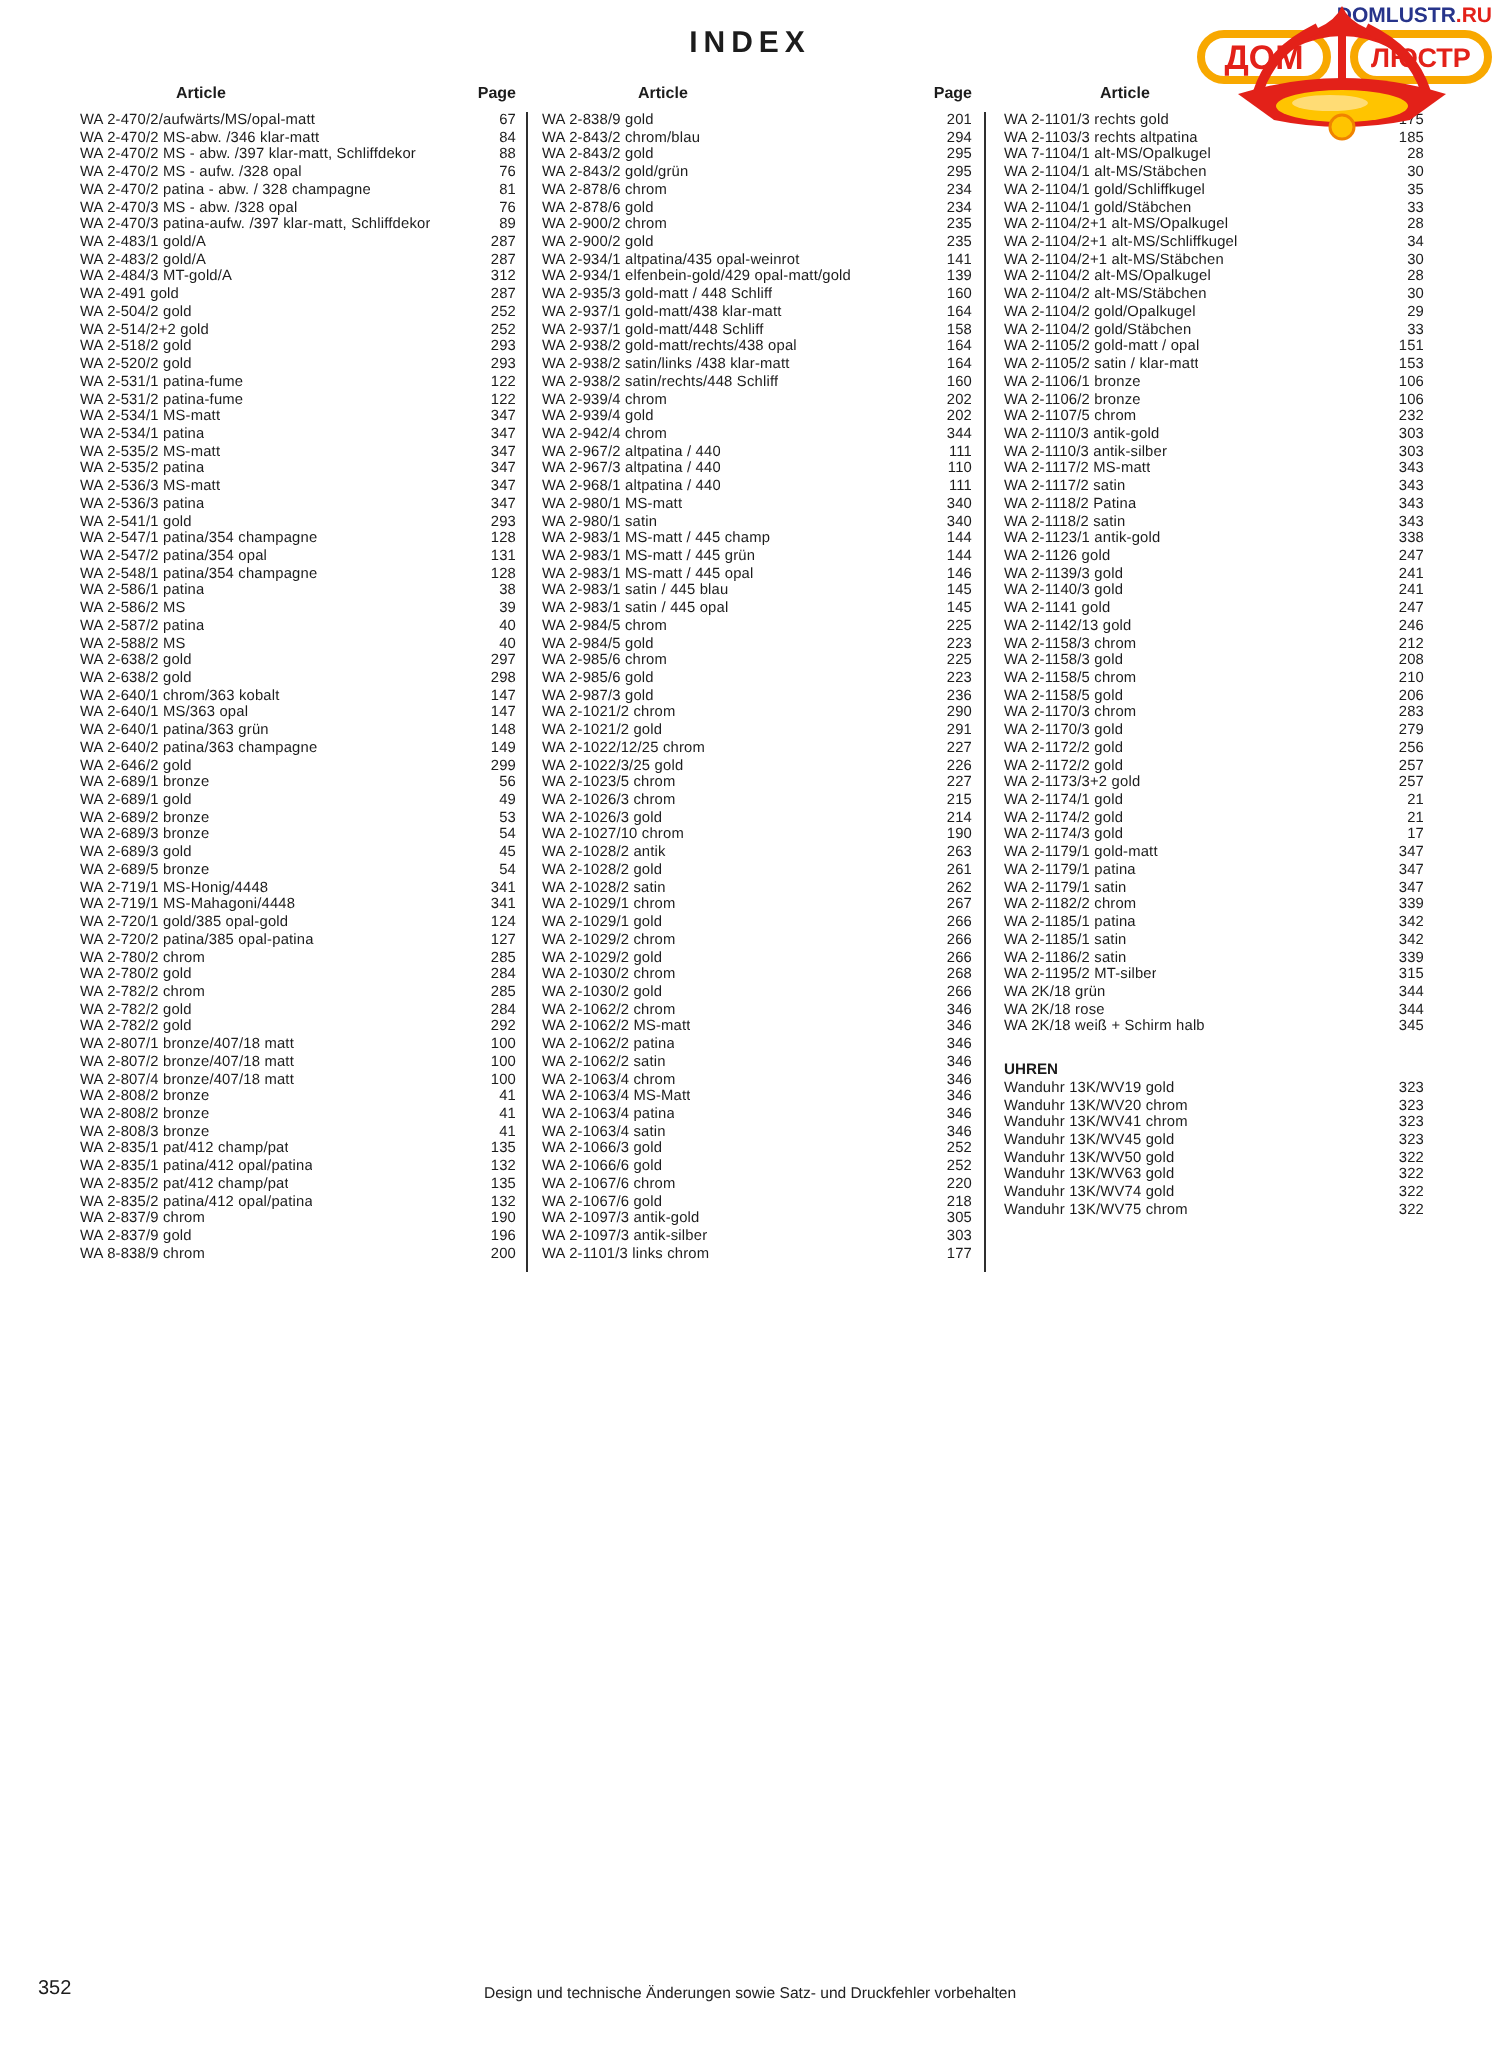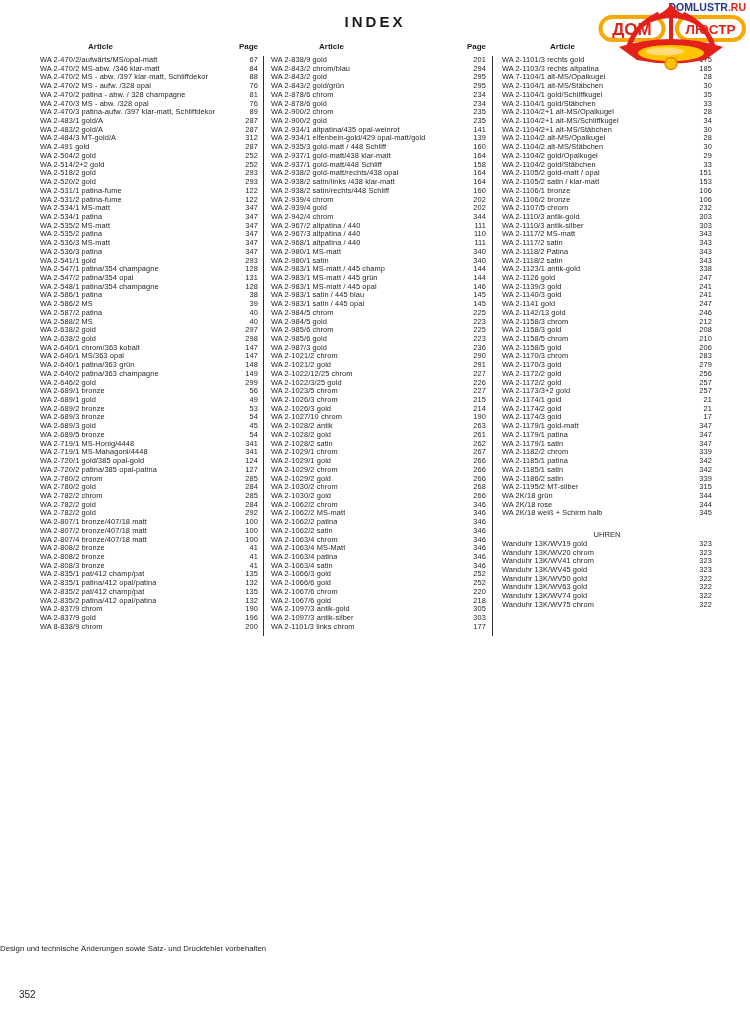--- a/index.html
+++ b/index.html
@@ -3,31 +3,31 @@
 <meta charset="utf-8">
 <style>
   html,body{margin:0;padding:0;background:#e8e8e8;}
   .page{position:relative;width:750px;height:1033px;background:#ffffff;
         font-family:"Liberation Sans",sans-serif;color:#1c1c1c;overflow:hidden;margin:0 auto;}
   .title{position:absolute;top:13px;left:0;right:0;text-align:center;
          font-size:15px;font-weight:bold;letter-spacing:3px;}
   .cols{position:absolute;left:40px;top:42px;width:672px;height:600px;}
   .col{position:absolute;top:0;}
   .col-head{display:flex;justify-content:space-between;font-weight:bold;font-size:8px;height:9px;line-height:9px;margin-left:48px;}
-  .rows{margin-top:5px;text-align:center;}
+  .rows{margin-top:5px;}
   .row{display:flex;justify-content:space-between;align-items:baseline;
        height:8.727px;line-height:8.727px;font-size:7.4px;white-space:nowrap;letter-spacing:0.1px;}
   .row .a{overflow:hidden;}
   .row .p{margin-left:4px;flex:none;}
-  .section-title{margin-top:13px;height:8.727px;line-height:8.727px;font-size:7.6px;font-weight:normal;}
+  .section-title{margin-top:13px;height:8.727px;line-height:8.727px;font-size:7.6px;font-weight:bold;}
   .divider{position:absolute;width:1px;background:#2f2f2f;top:56px;height:580px;}
   .d1{left:263px;}
   .d2{left:492px;}
   .logo{position:absolute;top:1px;right:2px;width:150px;height:70px;}
-  .footer-note{position:absolute;left:0;right:0;top:944px;text-align:left;font-size:7.8px;color:#222;}
+  .footer-note{position:absolute;left:0;right:0;top:992px;text-align:center;font-size:7.8px;color:#222;}
   .folio{position:absolute;left:19px;top:989px;font-size:10px;}
 </style>
 </head>
 <body>
 
 <div class="page">
 
   <div class="title">INDEX</div>
 
   <div class="cols">

